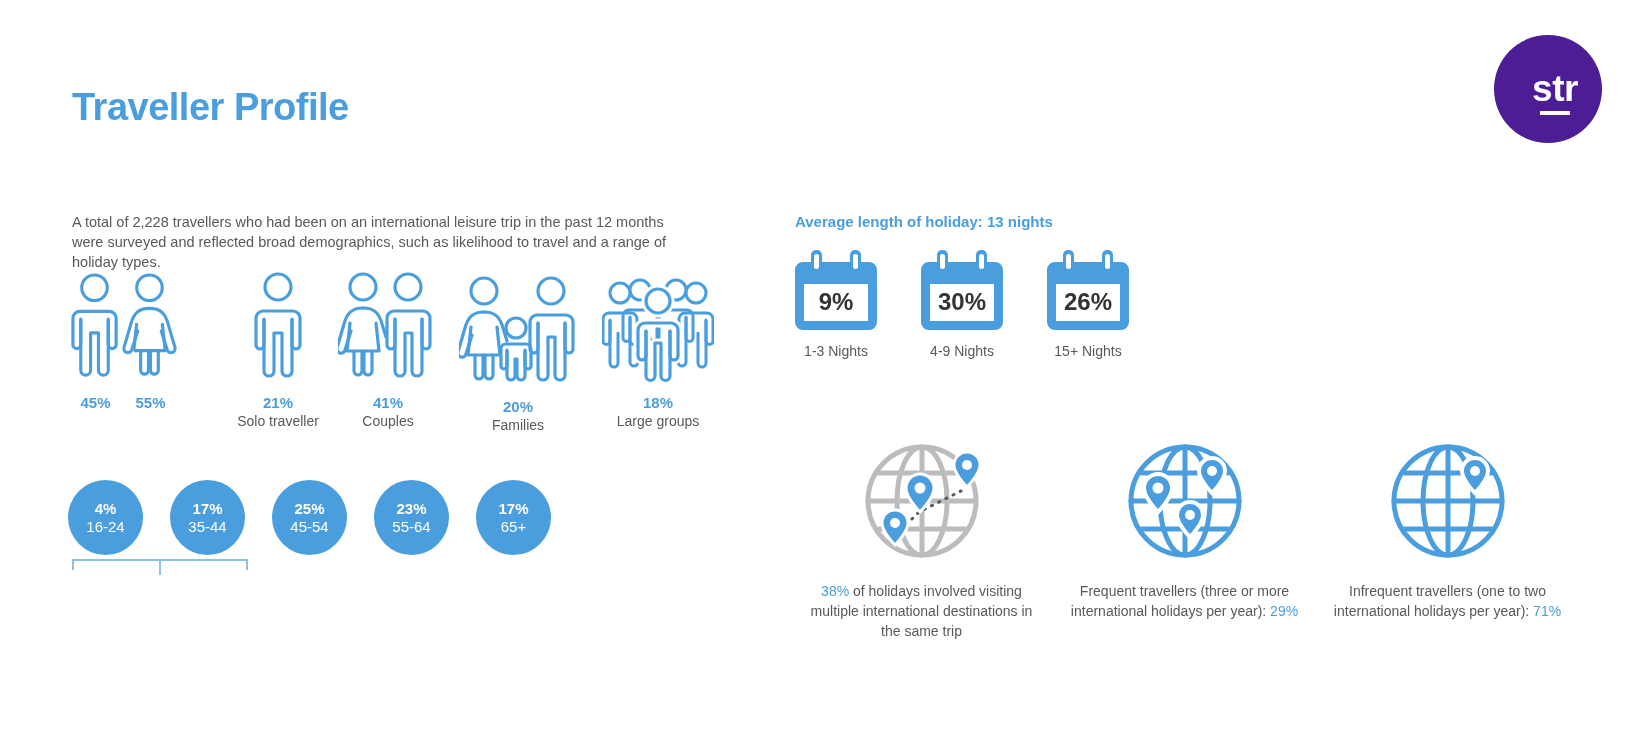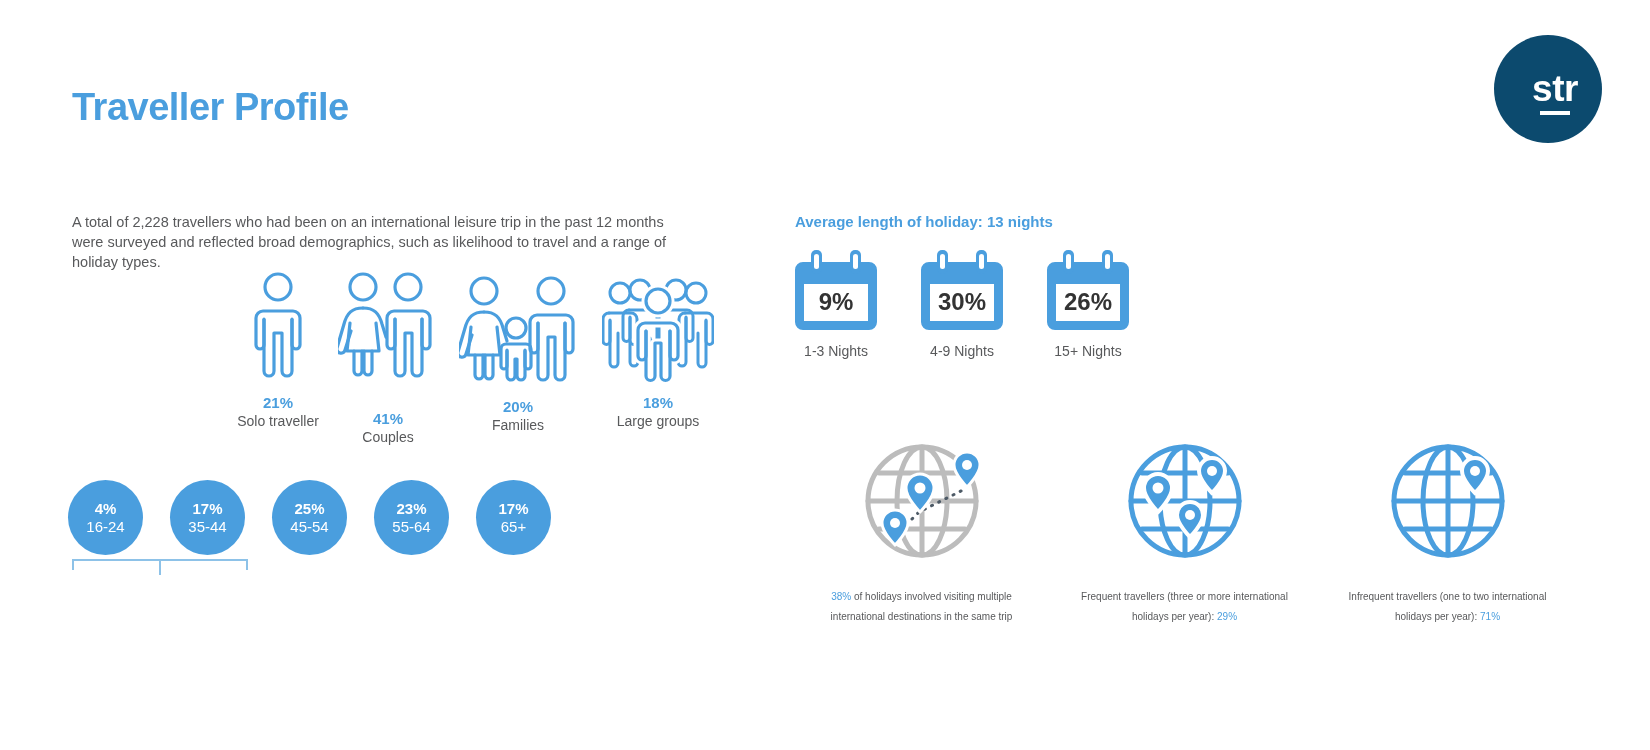--- a/index.html
+++ b/index.html
@@ -33,21 +33,21 @@
   }
 
   
   .logo {
     position: absolute;
     right: 48px;
     top: 35px;
     width: 108px;
     height: 108px;
     border-radius: 50%;
-    background: #0c4a6e;
+    background: #4c1d95;
     display: flex;
     flex-direction: column;
     align-items: center;
     justify-content: center;
   }
   .logo-text {
     color: #ffffff;
     font-size: 37px;
     font-weight: bold;
     line-height: 1;
@@ -236,44 +236,65 @@
     top: 438px;
     width: 790px;
     display: flex;
   }
   .globe-item {
     width: 263px;
     text-align: center;
   }
   .globe-wrap { height: 125px; display: flex; align-items: center; justify-content: center; }
   .globe-text {
-    font-size: 10px;
+    font-size: 14px;
     line-height: 20px;
     color: #58595b;
-    margin-top: 24px;
+    margin-top: 18px;
     padding: 0 14px;
   }
   .hl { color: #4a9ede; }
 </style>
 </head>
 <body>
 
 <div class="page">
 
   <div class="title">Traveller Profile</div>
 
   <div class="logo">
     <div class="logo-text">str</div>
     <div class="logo-underline"></div>
   </div>
 
   <div class="intro">A total of 2,228 travellers who had been on an international leisure trip in the past 12 months were surveyed and reflected broad demographics, such as likelihood to travel and a range of holiday types.</div>
 
   <div class="people-row">
 
+    <div class="pgroup" style="left:0px; top:0px; width:110px;">
+      <div class="pfigs">
+        <svg width="54" height="115" viewBox="0 0 54 115">
+          <circle cx="27" cy="16" r="13" fill="none" stroke="#4a9ede" stroke-width="3.2"></circle>
+          <path d="M12 40 h30 a7 7 0 0 1 7 7 v27 a4 4 0 0 1 -8 0 v-26
+                   M12 40 a7 7 0 0 0 -7 7 v27 a4 4 0 0 0 8 0 v-26" fill="none" stroke="#4a9ede" stroke-width="3.2" stroke-linecap="round"></path>
+          <path d="M13 48 v52 a5 5 0 0 0 10 0 v-38 h8 v38 a5 5 0 0 0 10 0 v-52" fill="none" stroke="#4a9ede" stroke-width="3.2" stroke-linejoin="round"></path>
+        </svg>
+        <svg width="58" height="115" viewBox="0 0 58 115">
+          <circle cx="29" cy="16" r="13" fill="none" stroke="#4a9ede" stroke-width="3.2"></circle>
+          <path d="M29 37 c-11 0 -16 5 -19 16 l-7 24 a4 4 0 0 0 8 2 l6 -19
+                   M29 37 c11 0 16 5 19 16 l7 24 a4 4 0 0 1 -8 2 l-6 -19" fill="none" stroke="#4a9ede" stroke-width="3.2" stroke-linecap="round"></path>
+          <path d="M13 80 h32 l-3 -28 M13 80 l3 -28" fill="none" stroke="#4a9ede" stroke-width="3.2" stroke-linejoin="round"></path>
+          <path d="M20 80 v20 a4 4 0 0 0 8 0 v-20 M30 80 v20 a4 4 0 0 0 8 0 v-20" fill="none" stroke="#4a9ede" stroke-width="3.2" stroke-linejoin="round"></path>
+        </svg>
+      </div>
+      <div class="plabels">
+        <span class="ppct" style="width:55px;">45%</span>
+        <span class="ppct" style="width:55px;">55%</span>
+      </div>
+    </div>
 
     <div class="pgroup" style="left:150px; top:0px; width:120px;">
       <div class="pfigs">
         <svg width="56" height="115" viewBox="0 0 54 115">
           <circle cx="27" cy="16" r="13" fill="none" stroke="#4a9ede" stroke-width="3.2"></circle>
           <path d="M12 40 h30 a7 7 0 0 1 7 7 v27 a4 4 0 0 1 -8 0 v-26
                    M12 40 a7 7 0 0 0 -7 7 v27 a4 4 0 0 0 8 0 v-26" fill="none" stroke="#4a9ede" stroke-width="3.2" stroke-linecap="round"></path>
           <path d="M13 48 v52 a5 5 0 0 0 10 0 v-38 h8 v38 a5 5 0 0 0 10 0 v-52" fill="none" stroke="#4a9ede" stroke-width="3.2" stroke-linejoin="round"></path>
         </svg>
       </div>
@@ -290,21 +311,21 @@
             <path d="M25 37 c11 0 16 5 19 16 l4 13"></path>
             <path d="M9 80 h32 l-3 -28 M9 80 l3 -28"></path>
             <path d="M16 80 v20 a4 4 0 0 0 8 0 v-20 M26 80 v20 a4 4 0 0 0 8 0 v-20"></path>
             <circle cx="70" cy="16" r="13"></circle>
             <path d="M56 40 h29 a7 7 0 0 1 7 7 v27 a4 4 0 0 1 -8 0 v-26
                      M56 40 a7 7 0 0 0 -7 7 v27 a4 4 0 0 0 8 0 v-26"></path>
             <path d="M57 48 v52 a5 5 0 0 0 10 0 v-38 h7 v38 a5 5 0 0 0 10 0 v-52"></path>
           </g>
         </svg>
       </div>
-      <div class="ppct" style="margin-top:24px;">41%</div>
+      <div class="ppct" style="margin-top:8px;">41%</div>
       <div class="pcaption">Couples</div>
     </div>
 
     <div class="pgroup" style="left:385px; top:4px; width:130px;">
       <div class="pfigs">
         <svg width="118" height="115" viewBox="0 0 118 115">
           <g fill="none" stroke="#4a9ede" stroke-width="3.2" stroke-linecap="round" stroke-linejoin="round">
             <circle cx="25" cy="16" r="13"></circle>
             <path d="M25 37 c-11 0 -16 5 -19 16 l-7 24 a4 4 0 0 0 8 2 l6 -19"></path>
             <path d="M25 37 c11 0 16 5 19 16 l4 13"></path>

